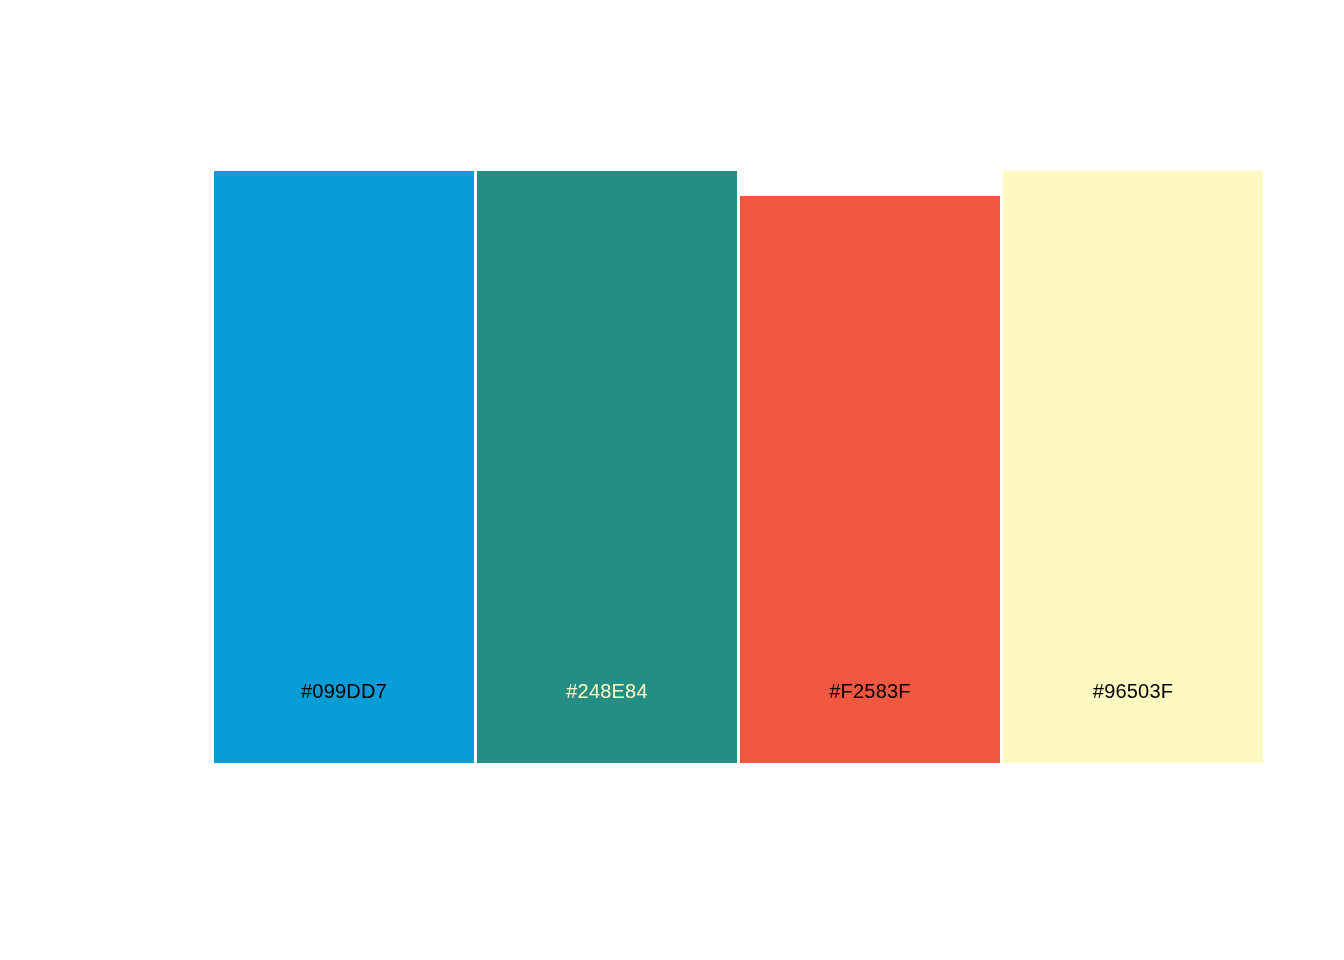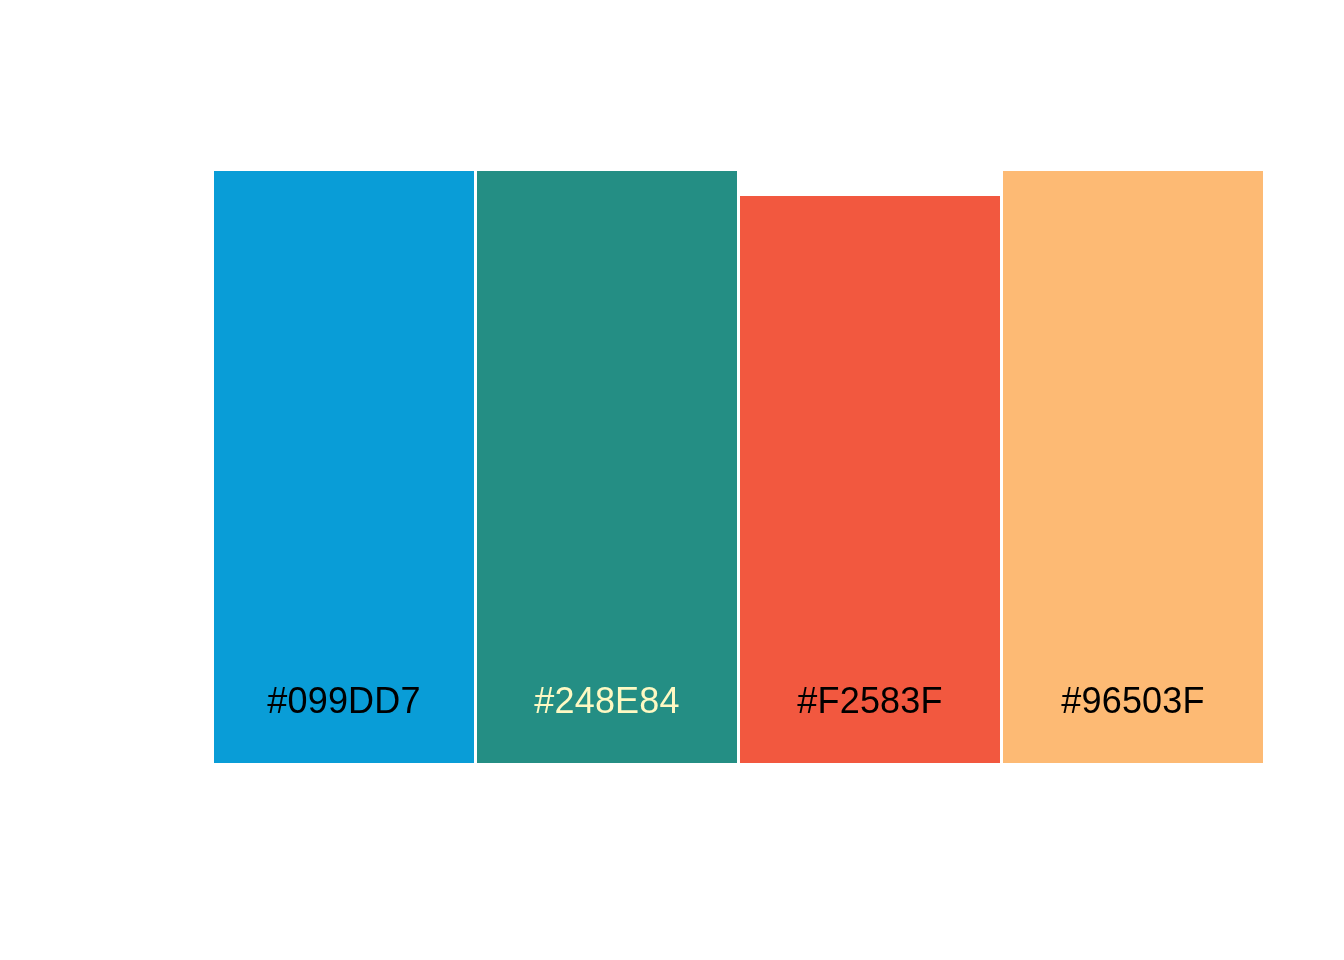--- a/index.html
+++ b/index.html
@@ -41,26 +41,26 @@
     align-items: flex-end;
     justify-content: center;
     min-width: 0;
   }
 
   .swatch-label {
     display: block;
     width: 100%;
     text-align: center;
     font-family: "Liberation Sans", sans-serif;
-    font-size: 36px;
+    font-size: 20px;
     font-weight: 400;
     line-height: 1;
     color: #000000;
     letter-spacing: 0.2px;
-    padding-bottom: 44px;
+    padding-bottom: 62px;
     white-space: nowrap;
     -webkit-font-smoothing: antialiased;
   }
 </style>
 </head>
 <body style="background-color: rgb(255, 255, 255);">
 
 <div id="palette-canvas" style="background-color: rgb(255, 255, 255);">
 
   <div id="swatch-strip">
@@ -70,18 +70,18 @@
     </div>
 
     <div class="swatch" style="background-color: rgb(36, 142, 132);">
       <span class="swatch-label" style="color: #fef9c3;">#248E84</span>
     </div>
 
     <div class="swatch" style="background-color: rgb(242, 88, 63); margin-top: 25px;">
       <span class="swatch-label" style="color: rgb(0, 0, 0);">#F2583F</span>
     </div>
 
-    <div class="swatch" style="background-color: #fdba74;">
+    <div class="swatch" style="background-color: #fef9c3;">
       <span class="swatch-label" style="color: rgb(0, 0, 0);">#96503F</span>
     </div>
 
   </div>
 </div>
 
 </body></html>

